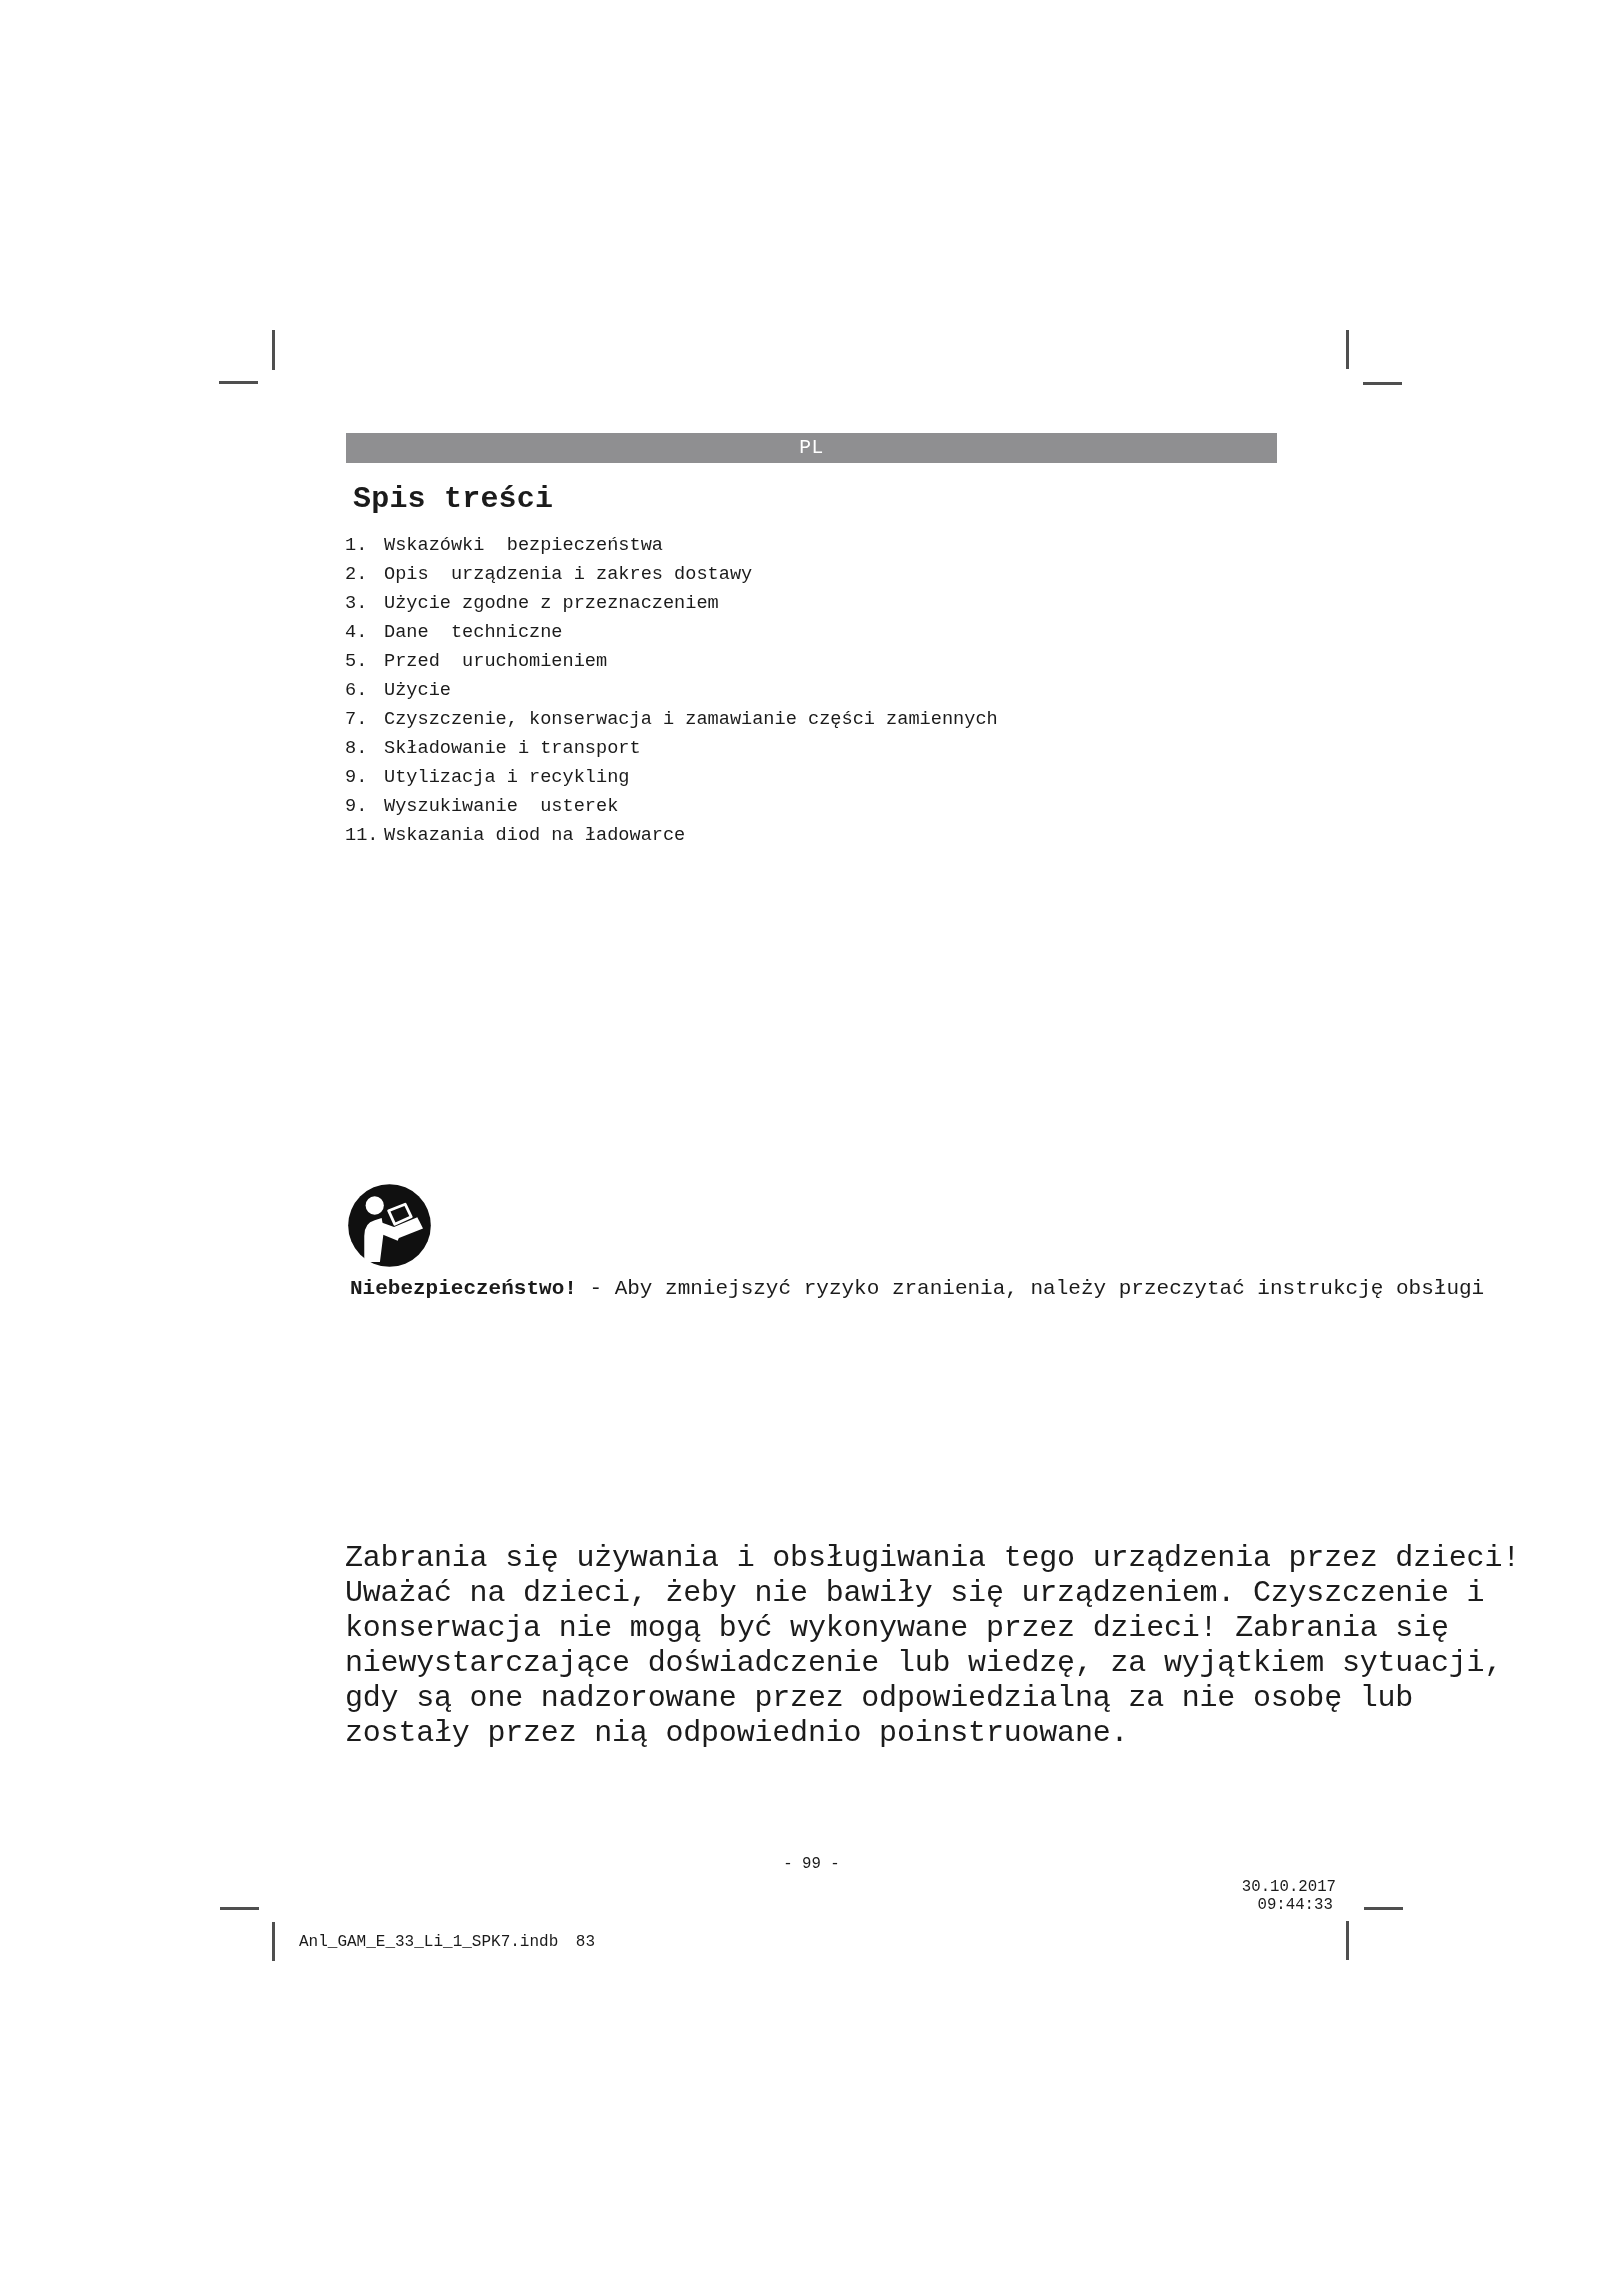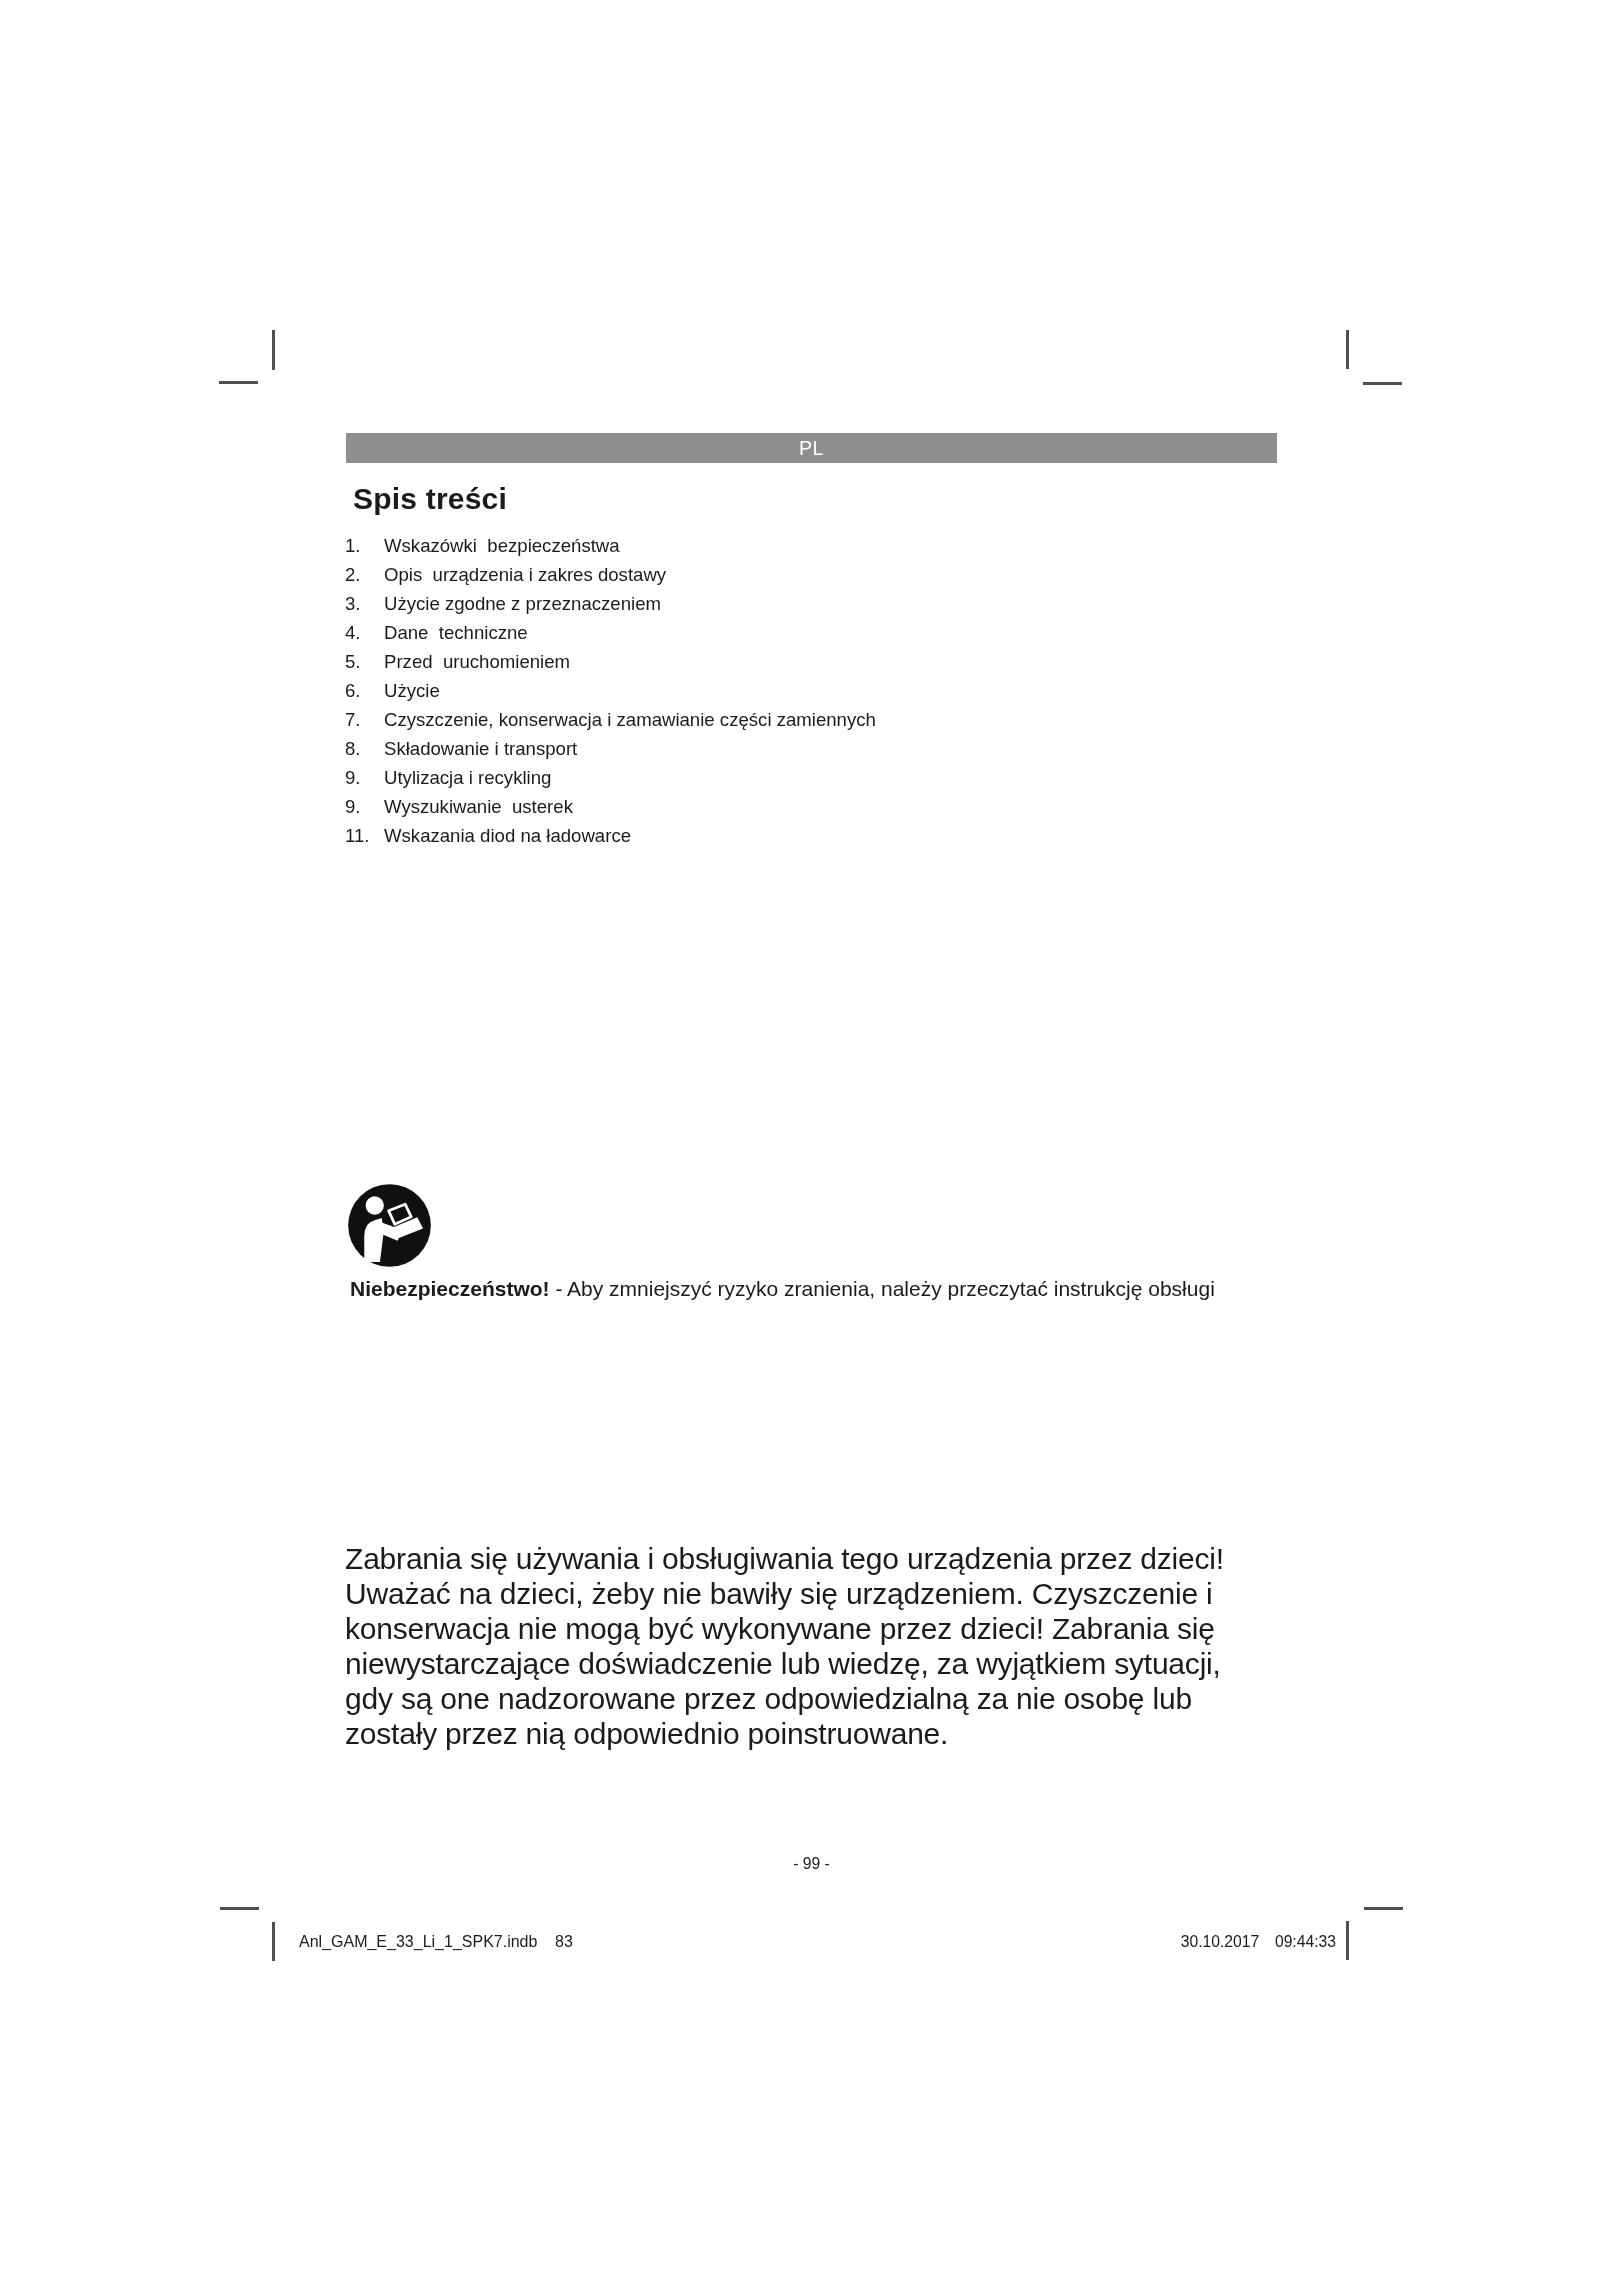--- a/index.html
+++ b/index.html
@@ -9,21 +9,21 @@
   }
   html,body{margin:0;padding:0;}
   body{
     width:1621px;height:2293px;
     background:#ffffff;
     font-family:"Liberation Sans","DejaVu Sans",sans-serif;
     color:var(--ink);
     position:relative;
     overflow:hidden;
   }
-  .page{position:absolute;inset:0;}
+  .page{position:absolute;inset:0;font-family:Liberation Mono, monospace;}
   
   .crop{position:absolute;background:var(--crop);}
   .crop.v{width:2.9px;}
   .crop.h{height:2.9px;}
   
   .lang-bar{
     position:absolute;left:346px;top:433px;width:931px;height:30px;
     background:var(--bar-gray);
     display:flex;align-items:center;justify-content:center;
   }
@@ -66,22 +66,22 @@
     position:absolute;left:346px;top:1855px;width:931px;
     text-align:center;font-size:15.7px;
   }
   
   .footer-left{
     position:absolute;left:299px;top:1933px;
     font-size:16px;white-space:pre;display:flex;
   }
   .footer-left .file-page{margin-left:17.6px;}
   .footer-right{
-    position:absolute;right:285px;top:1933px;
-    font-size:15.7px;white-space:pre;display:flex;
+    position:absolute;right:285px;top:1878px;
+    font-size:15.7px;white-space:pre;display:flex;flex-direction:column;
   }
   .footer-right .time{margin-left:15.7px;}
 </style>
 </head>
 <body>
 
 <div class="page">
 
   <div class="crop v" style="left:272px;top:330px;height:40px;"></div>
   <div class="crop h" style="left:219px;top:381px;width:39px;"></div>

